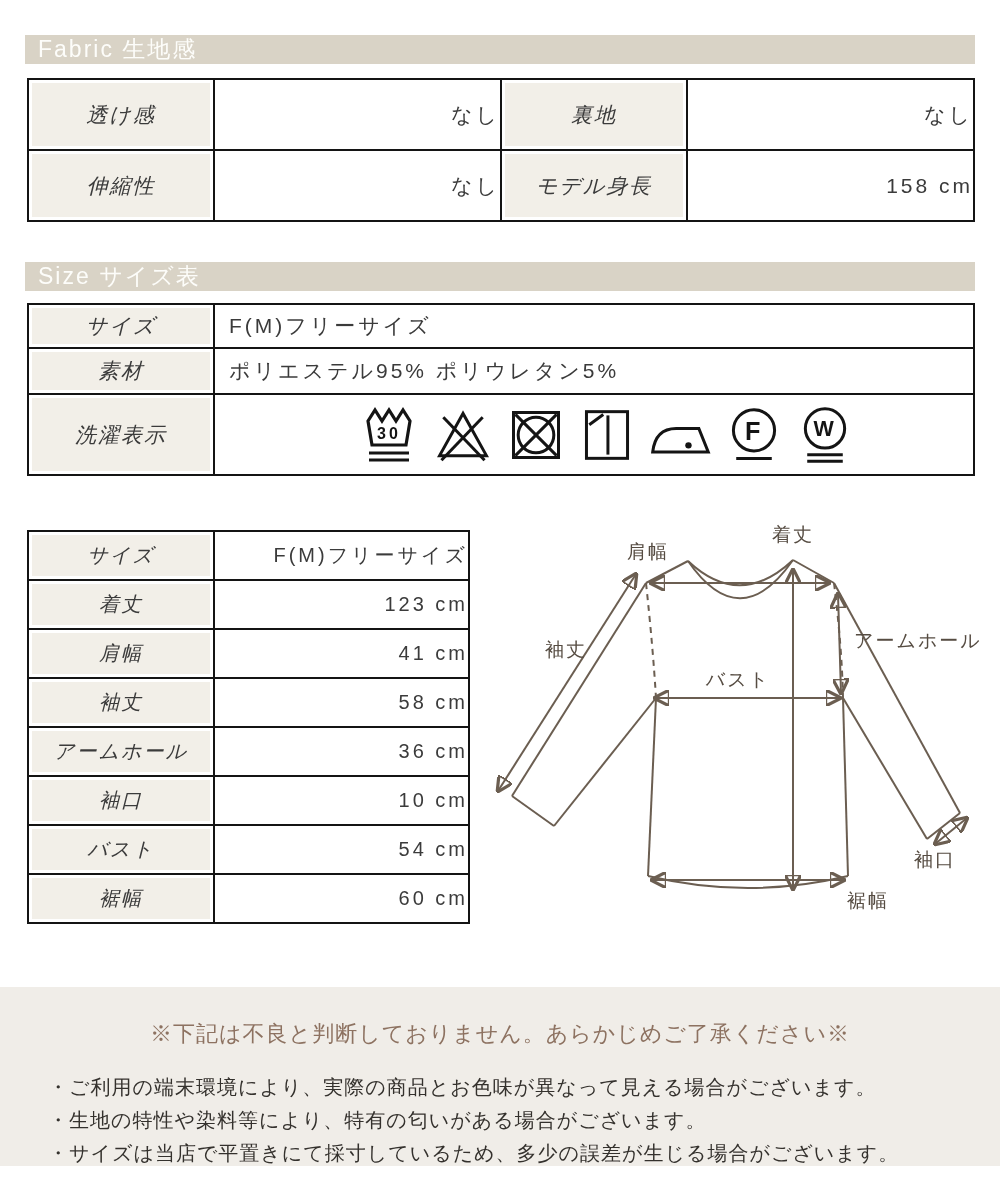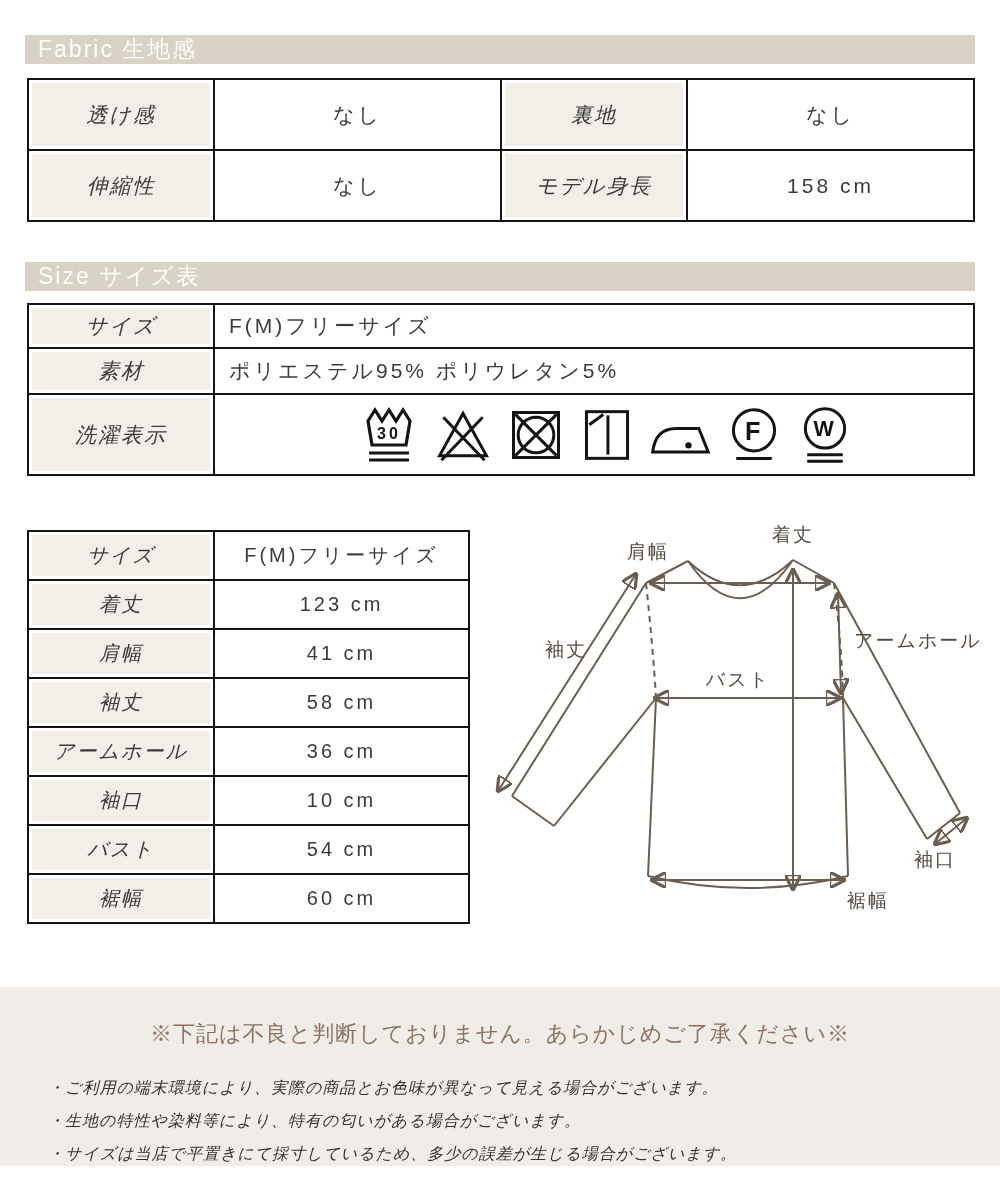--- a/index.html
+++ b/index.html
@@ -31,21 +31,21 @@
     font-size: 21px;
     color: #3b3b3b;
     letter-spacing: 2px;
   }
   .label-cell {
     background: #f2efe8;
     box-shadow: inset 0 0 0 3px #ffffff;
     text-align: center;
     font-style: italic;
   }
-  .value-cell { background: #ffffff; text-align: center; letter-spacing: 3px; }
+  .value-cell { background: #ffffff; text-align: right; letter-spacing: 3px; }
   .value-left { text-align: left; padding-left: 14px; }
   #fabric-table { position: absolute; left: 27px; top: 78px; width: 946px; }
   #fabric-table td { height: 71px; }
   #sizeinfo-table { position: absolute; left: 27px; top: 303px; width: 946px; }
   #meas-table { position: absolute; left: 27px; top: 530px; width: 441px; }
   #meas-table td { height: 49px; font-size: 20px; }
   .care-row {
     display: flex;
     align-items: center;
     gap: 13px;
@@ -80,24 +80,23 @@
     margin-top: 32px;
     text-align: center;
     color: #8d7261;
     font-size: 22px;
     letter-spacing: 1px;
   }
   .note-item {
     margin-left: 48px;
     margin-top: 0;
     line-height: 33px;
-    font-size: 16px;
+    font-size: 20px;
     color: #34312d;
     letter-spacing: 1px;
-    font-style: italic;
   }
   #note-list { margin-top: 22px; }
 </style>
 </head>
 <body>
 
 <div id="page">
 
   <div class="section-bar" style="top:35px;">Fabric 生地感</div>
 

